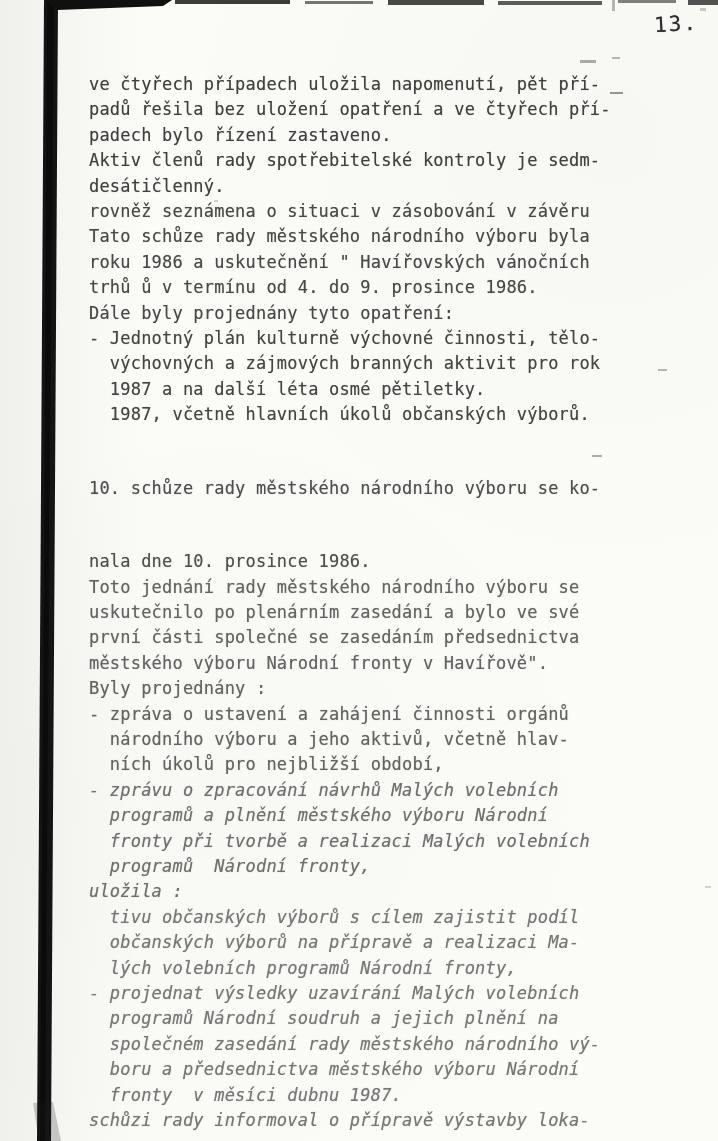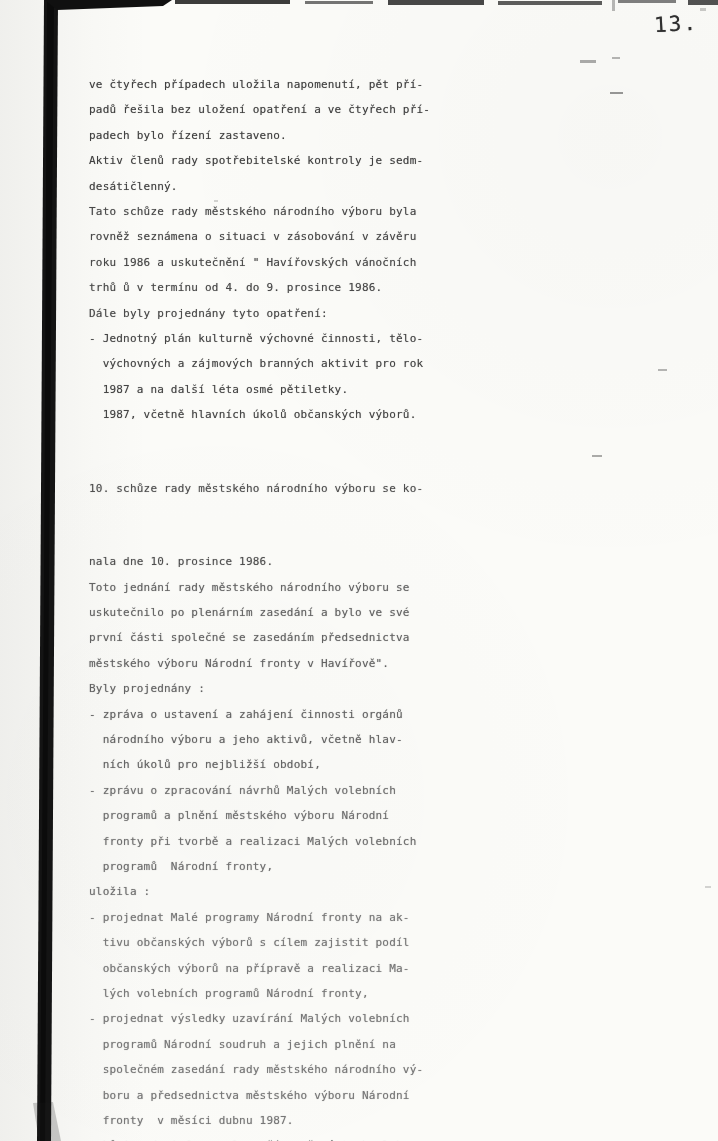--- a/index.html
+++ b/index.html
@@ -41,34 +41,34 @@
     left: 89px;
     top: 72px;
     width: 560px;
   }
 
   .para { }
   .para-gap { margin-top: 12px; }
 
   .line {
     white-space: pre;
-    font-size: 11px;
+    font-size: 17px;
     line-height: 25.4px;
     letter-spacing: 0.2px;
     color: #3f3f3f;
     text-shadow: 0 0 0.8px rgba(30,30,30,0.4);
   }
 
   
   .para-1 .line:nth-child(n+6) { color: #484848; }
   .para-1 .line:nth-child(n+11) { color: #444444; }
 
   .para-2 .line { color: #636363; text-shadow: 0 0 1px rgba(70,70,70,0.45); }
   .para-2 .line:nth-child(-n+2) { color: #4e4e4e; margin-top: 48px; }
-  .para-2 .line:nth-child(n+11) { color: #6f6f6f; }
+  .para-2 .line:nth-child(n+11) { color: #6f6f6f; font-style: italic; }
   .para-2 .line:nth-child(n+16) { color: #777777; }
   .para-2 .line:nth-child(n+25) { color: #5c5c5c; }
 </style>
 </head>
 <body>
 
 <div class="page">
 
   <svg class="scan-layer" viewBox="0 0 718 1141">
 
@@ -97,22 +97,22 @@
 
   <div class="page-number">13.</div>
 
   <div class="text-block">
     <div class="para para-1">
         <div class="line">ve čtyřech případech uložila napomenutí, pět pří-</div>
         <div class="line">padů řešila bez uložení opatření a ve čtyřech pří-</div>
         <div class="line">padech bylo řízení zastaveno.</div>
         <div class="line">Aktiv členů rady spotřebitelské kontroly je sedm-</div>
         <div class="line">desátičlenný.</div>
+        <div class="line">rovněž seznámena o situaci v zásobování v závěru</div>
         <div class="line">Tato schůze rady městského národního výboru byla</div>
-        <div class="line">rovněž seznámena o situaci v zásobování v závěru</div>
         <div class="line">roku 1986 a uskutečnění " Havířovských vánočních</div>
         <div class="line">trhů ů v termínu od 4. do 9. prosince 1986.</div>
         <div class="line">Dále byly projednány tyto opatření:</div>
         <div class="line">- Jednotný plán kulturně výchovné činnosti, tělo-</div>
         <div class="line">  výchovných a zájmových branných aktivit pro rok</div>
         <div class="line">  1987 a na další léta osmé pětiletky.</div>
         <div class="line">  1987, včetně hlavních úkolů občanských výborů.</div>
       </div>
     <div class="para para-2 para-gap">
         <div class="line">10. schůze rady městského národního výboru se ko-</div>
@@ -123,21 +123,20 @@
         <div class="line">městského výboru Národní fronty v Havířově".</div>
         <div class="line">Byly projednány :</div>
         <div class="line">- zpráva o ustavení a zahájení činnosti orgánů</div>
         <div class="line">  národního výboru a jeho aktivů, včetně hlav-</div>
         <div class="line">  ních úkolů pro nejbližší období,</div>
         <div class="line">- zprávu o zpracování návrhů Malých volebních</div>
         <div class="line">  programů a plnění městského výboru Národní</div>
         <div class="line">  fronty při tvorbě a realizaci Malých volebních</div>
         <div class="line">  programů  Národní fronty,</div>
         <div class="line">uložila :</div>
-        <div class="line">- projednat Malé programy Národní fronty na ak-</div>
         <div class="line">  tivu občanských výborů s cílem zajistit podíl</div>
         <div class="line">  občanských výborů na přípravě a realizaci Ma-</div>
         <div class="line">  lých volebních programů Národní fronty,</div>
         <div class="line">- projednat výsledky uzavírání Malých volebních</div>
         <div class="line">  programů Národní soudruh a jejich plnění na</div>
         <div class="line">  společném zasedání rady městského národního vý-</div>
         <div class="line">  boru a předsednictva městského výboru Národní</div>
         <div class="line">  fronty  v měsíci dubnu 1987.</div>
         <div class="line">schůzi rady informoval o přípravě výstavby loka-</div>
       </div>

